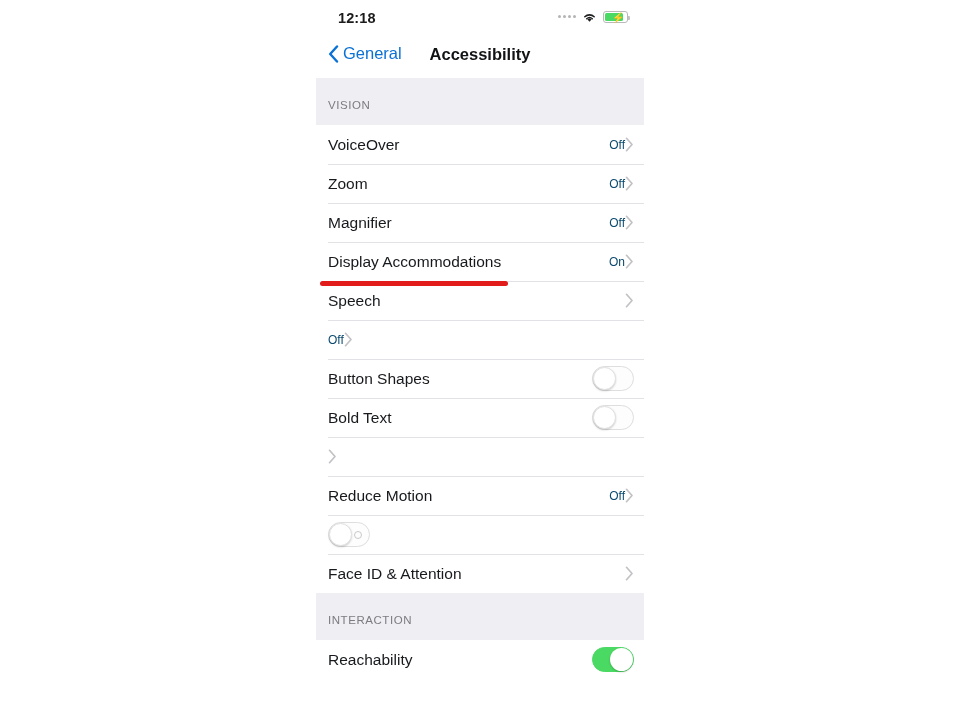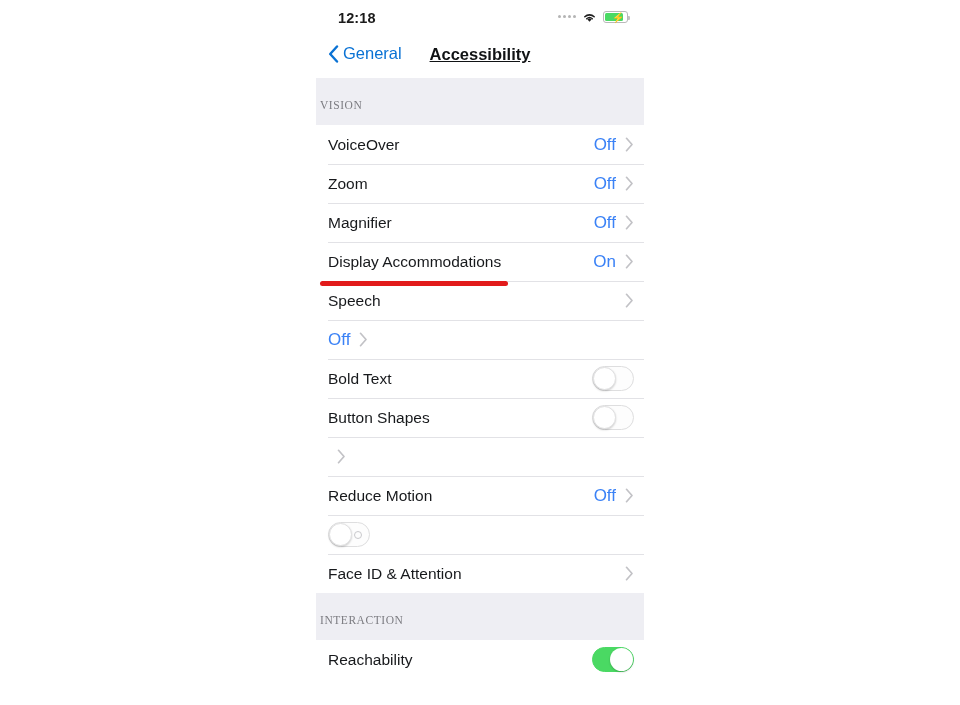--- a/index.html
+++ b/index.html
@@ -122,33 +122,31 @@
     color: #0a72d4;
   }
   .nav-title {
     position: absolute;
     left: 0; right: 0;
     top: 7px;
     text-align: center;
     font-size: 16.5px;
     font-weight: bold;
     color: #111315;
-    text-decoration: underline;
   }
 
   
   .section-header {
     background: #eeeef3;
     color: #7b7b80;
     font-size: 11.5px;
     letter-spacing: 0.55px;
-    padding: 21px 0 6px 4px;
+    padding: 21px 0 6px 12px;
     height: 20px;
     box-sizing: content-box;
-    font-family: Liberation Serif, serif;
   }
 
   .rows { background: #ffffff; }
 
   .row {
     position: relative;
     height: 39px;
     background: #ffffff;
     display: flex;
     align-items: center;
@@ -167,23 +165,23 @@
     height: 1px;
     background: #e2e2e6;
   }
   .row-label {
     font-size: 15.5px;
     color: #17191c;
     flex: 1;
     white-space: nowrap;
   }
   .row-value {
-    font-size: 17px;
-    color: #3b82f6;
-    margin-right: 9px;
+    font-size: 12px;
+    color: #0c4a6e;
+    margin-right: 0;
   }
   .chev-right {
     width: 9px;
     height: 15px;
     display: block;
     flex: none;
   }
 
   
   .toggle {
@@ -369,34 +367,34 @@
     <div class="row">
       <span class="row-value">Off</span>
       <span>
         <svg class="chev-right" viewBox="0 0 9 15">
             <path d="M1.5 1.3 L7 7.5 L1.5 13.7" stroke="#c2c2c6" stroke-width="1.7" fill="none" stroke-linecap="round" stroke-linejoin="round"></path>
           </svg>
       </span>
     </div>
 
     <div class="row">
+      <span class="row-label">Button Shapes</span>
+      <span class="toggle off">
+          <span class="knob"></span>
+        </span>
+    </div>
+
+    <div class="row">
       <span class="row-label">Bold Text</span>
       <span class="toggle off">
           <span class="knob"></span>
         </span>
     </div>
 
     <div class="row">
-      <span class="row-label">Button Shapes</span>
-      <span class="toggle off">
-          <span class="knob"></span>
-        </span>
-    </div>
-
-    <div class="row">
       <span class="row-value"></span>
       <span>
         <svg class="chev-right" viewBox="0 0 9 15">
             <path d="M1.5 1.3 L7 7.5 L1.5 13.7" stroke="#c2c2c6" stroke-width="1.7" fill="none" stroke-linecap="round" stroke-linejoin="round"></path>
           </svg>
       </span>
     </div>
 
     <div class="row">
       <span class="row-label">Reduce Motion</span>

